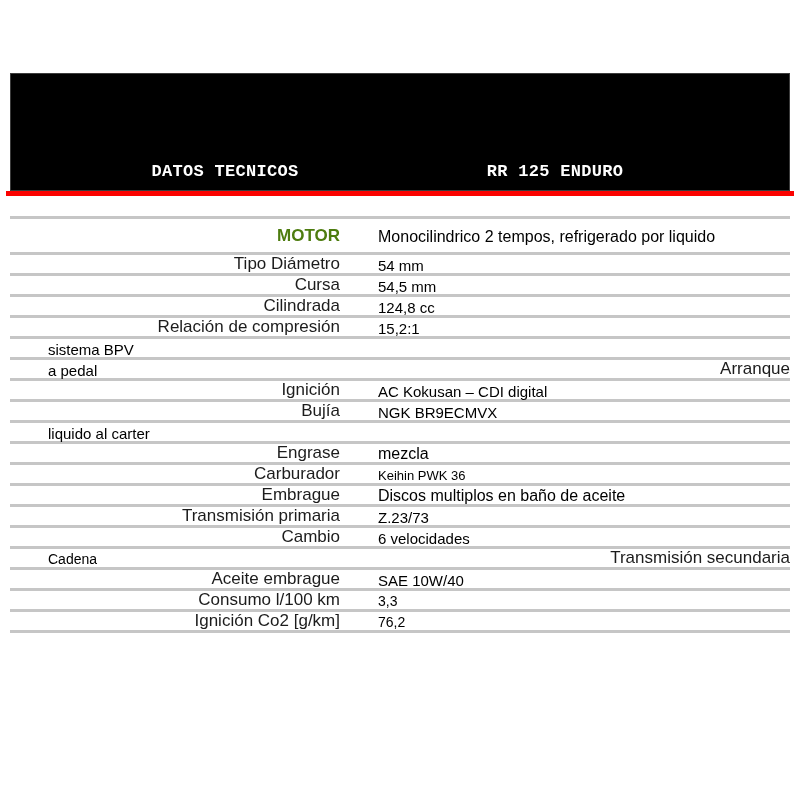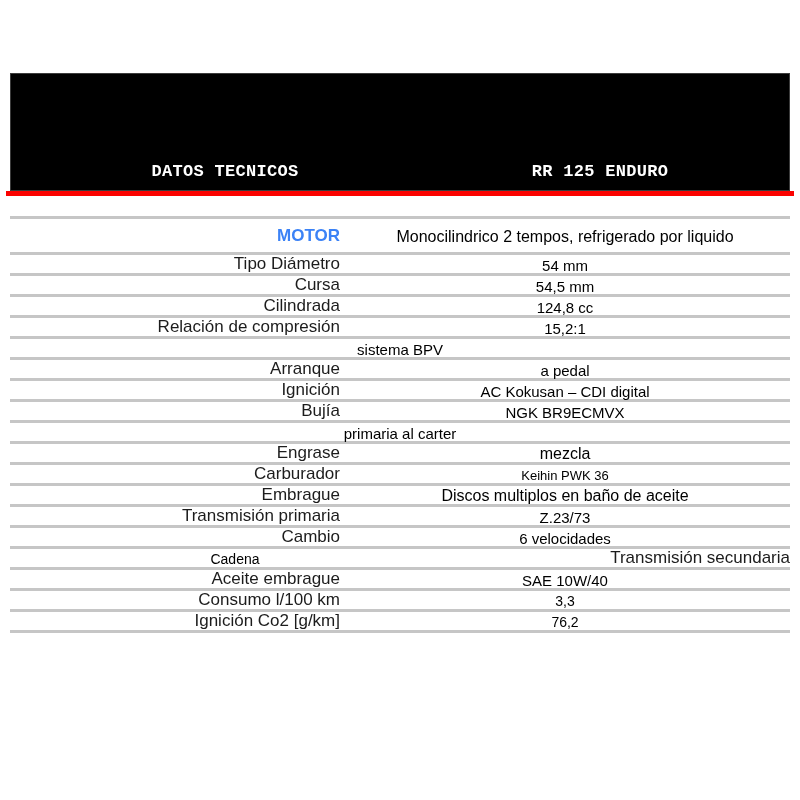--- a/index.html
+++ b/index.html
@@ -34,21 +34,21 @@
     bottom:9px;
     transform:translateX(-50%);
     color:var(--header-text);
     font-size:17px;
     font-weight:bold;
     letter-spacing:.3px;
     white-space:nowrap;
     font-family:Liberation Mono, monospace;
   }
   .header-title.left{left:214px;}
-  .header-title.right{left:589px;}
+  .header-title.right{left:544px;}
   .accent-line{
     position:absolute;
     left:6px;top:191px;
     width:788px;height:5px;
     background:var(--accent-red);
   }
 
   
   .spec-table{
     position:absolute;
@@ -63,24 +63,25 @@
   }
   .row.row-motor{height:36px;}
   .end-divider{height:3px;background:var(--divider);}
   .cell.label{
     width:330px;
     text-align:right;
     font-size:17px;
     color:var(--label-text);
     white-space:nowrap;
   }
-  .row-motor .cell.label{font-weight:bold;color:#3b82f6;}
+  .row-motor .cell.label{font-weight:bold;color:#4d7c0f;}
   .cell.value{
     flex:1;
-    text-align:center;
+    margin-left:38px;
+    text-align:left;
     font-size:15px;
     padding-top:2px;
     white-space:nowrap;
   }
   .cell.value.v-lg{font-size:16px;}
   .cell.value.v-sm{font-size:14px;}
   .cell.value.v-xs{font-size:13px;}
 </style>
 </head>
 <body>
@@ -118,36 +119,36 @@
     <div class="row">
       <div class="cell label">Relación de compresión</div>
       <div class="cell value">15,2:1</div>
     </div>
 
     <div class="row">
       <div class="cell value">sistema BPV</div>
     </div>
 
     <div class="row">
+      <div class="cell value">a pedal</div>
       <div class="cell label">Arranque</div>
-      <div class="cell value">a pedal</div>
     </div>
 
     <div class="row">
       <div class="cell label">Ignición</div>
       <div class="cell value">AC Kokusan – CDI digital</div>
     </div>
 
     <div class="row">
       <div class="cell label">Bujía</div>
       <div class="cell value">NGK BR9ECMVX</div>
     </div>
 
     <div class="row">
-      <div class="cell value">primaria al carter</div>
+      <div class="cell value">liquido al carter</div>
     </div>
 
     <div class="row">
       <div class="cell label">Engrase</div>
       <div class="cell value v-lg">mezcla</div>
     </div>
 
     <div class="row">
       <div class="cell label">Carburador</div>
       <div class="cell value v-xs">Keihin PWK 36</div>

